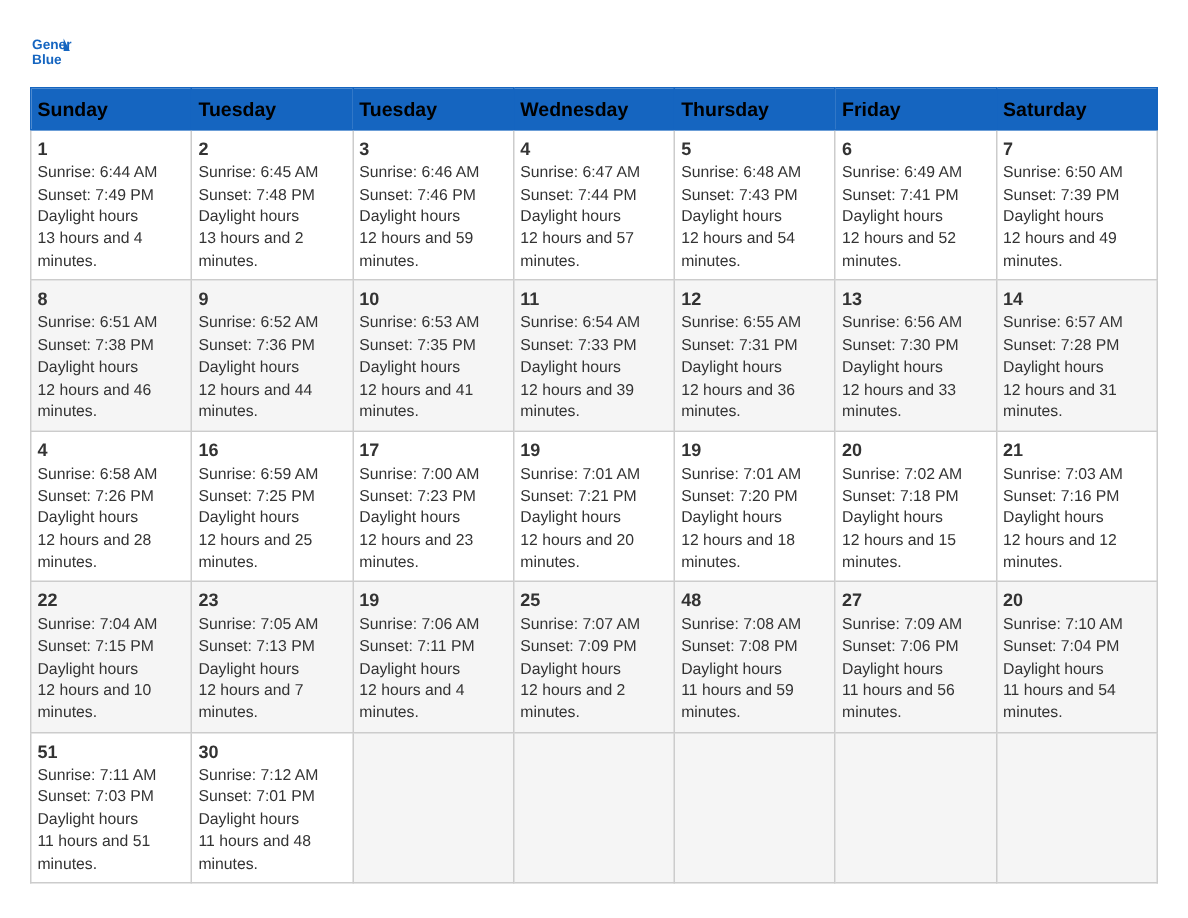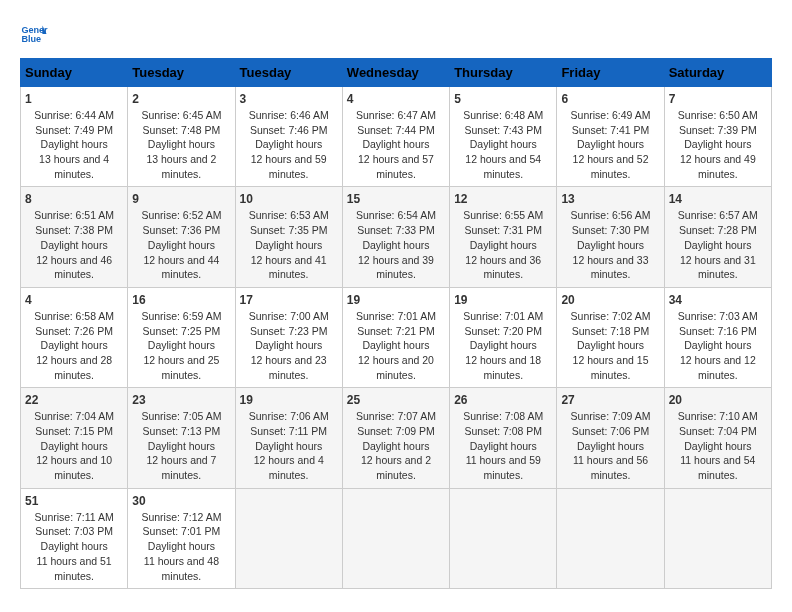--- a/index.html
+++ b/index.html
@@ -64,21 +64,20 @@
       background: #f5f5f5;
     }
     .day-num {
       font-weight: bold;
       font-size: 12px;
       display: block;
       margin-bottom: 2px;
     }
     .cell-content {
       line-height: 1.4;
-      text-align: center;
     }
     .empty-cell {
       background: #f5f5f5 !important;
     }
   </style>
 </head>
 <body>
 
 <div class="header">
   <div class="logo">
@@ -148,21 +147,21 @@
         </td>
         <td>
           <span class="day-num">9</span>
           <div class="cell-content">Sunrise: 6:52 AM<br>Sunset: 7:36 PM<br>Daylight hours<br>12 hours and 44 minutes.</div>
         </td>
         <td>
           <span class="day-num">10</span>
           <div class="cell-content">Sunrise: 6:53 AM<br>Sunset: 7:35 PM<br>Daylight hours<br>12 hours and 41 minutes.</div>
         </td>
         <td>
-          <span class="day-num">15</span>
+          <span class="day-num">11</span>
           <div class="cell-content">Sunrise: 6:54 AM<br>Sunset: 7:33 PM<br>Daylight hours<br>12 hours and 39 minutes.</div>
         </td>
         <td>
           <span class="day-num">12</span>
           <div class="cell-content">Sunrise: 6:55 AM<br>Sunset: 7:31 PM<br>Daylight hours<br>12 hours and 36 minutes.</div>
         </td>
         <td>
           <span class="day-num">13</span>
           <div class="cell-content">Sunrise: 6:56 AM<br>Sunset: 7:30 PM<br>Daylight hours<br>12 hours and 33 minutes.</div>
         </td>
@@ -190,21 +189,21 @@
         </td>
         <td>
           <span class="day-num">19</span>
           <div class="cell-content">Sunrise: 7:01 AM<br>Sunset: 7:20 PM<br>Daylight hours<br>12 hours and 18 minutes.</div>
         </td>
         <td>
           <span class="day-num">20</span>
           <div class="cell-content">Sunrise: 7:02 AM<br>Sunset: 7:18 PM<br>Daylight hours<br>12 hours and 15 minutes.</div>
         </td>
         <td>
-          <span class="day-num">34</span>
+          <span class="day-num">21</span>
           <div class="cell-content">Sunrise: 7:03 AM<br>Sunset: 7:16 PM<br>Daylight hours<br>12 hours and 12 minutes.</div>
         </td>
       </tr>
       <tr>
         <td>
           <span class="day-num">22</span>
           <div class="cell-content">Sunrise: 7:04 AM<br>Sunset: 7:15 PM<br>Daylight hours<br>12 hours and 10 minutes.</div>
         </td>
         <td>
           <span class="day-num">23</span>
@@ -212,21 +211,21 @@
         </td>
         <td>
           <span class="day-num">19</span>
           <div class="cell-content">Sunrise: 7:06 AM<br>Sunset: 7:11 PM<br>Daylight hours<br>12 hours and 4 minutes.</div>
         </td>
         <td>
           <span class="day-num">25</span>
           <div class="cell-content">Sunrise: 7:07 AM<br>Sunset: 7:09 PM<br>Daylight hours<br>12 hours and 2 minutes.</div>
         </td>
         <td>
-          <span class="day-num">26</span>
+          <span class="day-num">48</span>
           <div class="cell-content">Sunrise: 7:08 AM<br>Sunset: 7:08 PM<br>Daylight hours<br>11 hours and 59 minutes.</div>
         </td>
         <td>
           <span class="day-num">27</span>
           <div class="cell-content">Sunrise: 7:09 AM<br>Sunset: 7:06 PM<br>Daylight hours<br>11 hours and 56 minutes.</div>
         </td>
         <td>
           <span class="day-num">20</span>
           <div class="cell-content">Sunrise: 7:10 AM<br>Sunset: 7:04 PM<br>Daylight hours<br>11 hours and 54 minutes.</div>
         </td>

